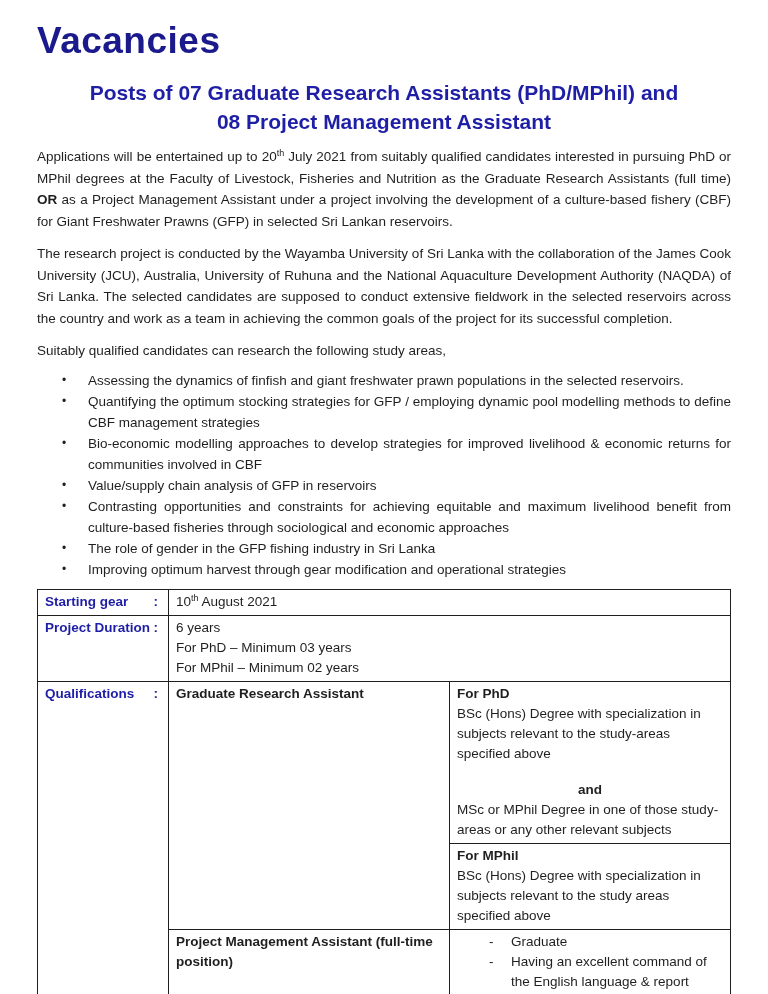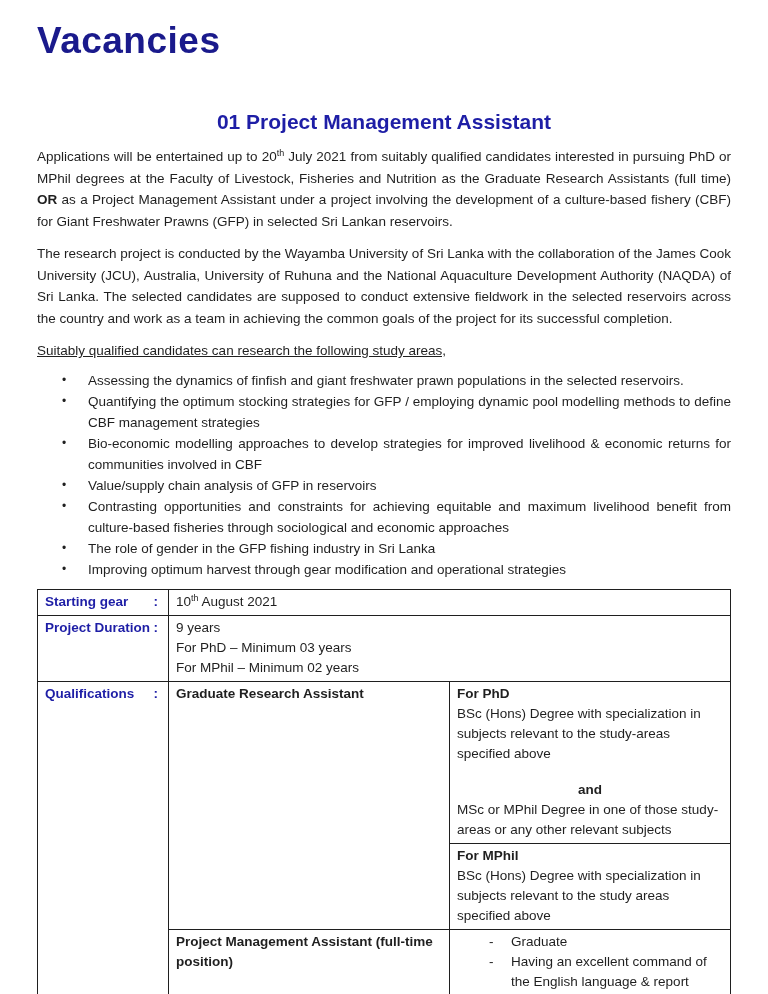--- a/index.html
+++ b/index.html
@@ -31,21 +31,21 @@
 
   .para {
     font-size: 13.5px;
     line-height: 21.5px;
     text-align: justify;
     margin-bottom: 11px;
   }
   .para b { font-weight: bold; }
   sup { font-size: 9px; vertical-align: super; line-height: 0; }
 
-  .lead-line { font-size: 13.5px; line-height: 21px; margin-bottom: 9px; text-decoration: underline; }
+  .lead-line { font-size: 13.5px; line-height: 21px; margin-bottom: 9px; }
 
   .bullet-list { margin-bottom: 9px; }
   .bullet-item {
     display: flex;
     font-size: 13.5px;
     line-height: 21px;
     text-align: justify;
   }
   .bullet-mark {
     flex: 0 0 auto;
@@ -81,22 +81,22 @@
   .dash-mark { flex: 0 0 auto; width: 22px; margin-left: 32px; }
 </style>
 </head>
 <body>
 
 <div class="page">
 
   <div class="doc-title">Vacancies</div>
 
   <div class="doc-subtitle">
-    <br>
-    <span>01 Project Management Assistant</span>
+    <span>Posts of 07 Graduate Research Assistants (PhD/MPhil) and</span><br>
+    <span>08 Project Management Assistant</span>
   </div>
 
   <div class="para"><span>Applications will be entertained up to 20</span><sup>th</sup><span> July 2021 from suitably qualified candidates interested in pursuing PhD or MPhil degrees at the Faculty of Livestock, Fisheries and Nutrition as the Graduate Research Assistants (full time) </span><b>OR</b><span> as a Project Management Assistant under a project involving the development of a culture-based fishery (CBF) for Giant Freshwater Prawns (GFP) in selected Sri Lankan reservoirs.</span></div>
 
   <div class="para">The research project is conducted by the Wayamba University of Sri Lanka with the collaboration of the James Cook University (JCU), Australia, University of Ruhuna and the National Aquaculture Development Authority (NAQDA) of Sri Lanka. The selected candidates are supposed to conduct extensive fieldwork in the selected reservoirs across the country and work as a team in achieving the common goals of the project for its successful completion.</div>
 
   <div class="lead-line">Suitably qualified candidates can research the following study areas,</div>
 
   <div class="bullet-list">
     <div class="bullet-item">
@@ -141,21 +141,21 @@
       <td colspan="2"><span>10</span><sup>th</sup><span> August 2021</span></td>
     </tr>
     <tr>
       <td class="lbl-cell">
         <div class="lbl-row">
               <span class="lbl-text">Project Duration</span>
               <span class="lbl-colon">:</span>
             </div>
       </td>
       <td colspan="2">
-        <div class="cell-line">9 years</div>
+        <div class="cell-line">6 years</div>
         <div class="cell-line">For PhD – Minimum 03 years</div>
         <div class="cell-line">For MPhil – Minimum 02 years</div>
       </td>
     </tr>
     <tr>
       <td class="lbl-cell" rowspan="3">
         <div class="lbl-row">
               <span class="lbl-text">Qualifications</span>
               <span class="lbl-colon">:</span>
             </div>

